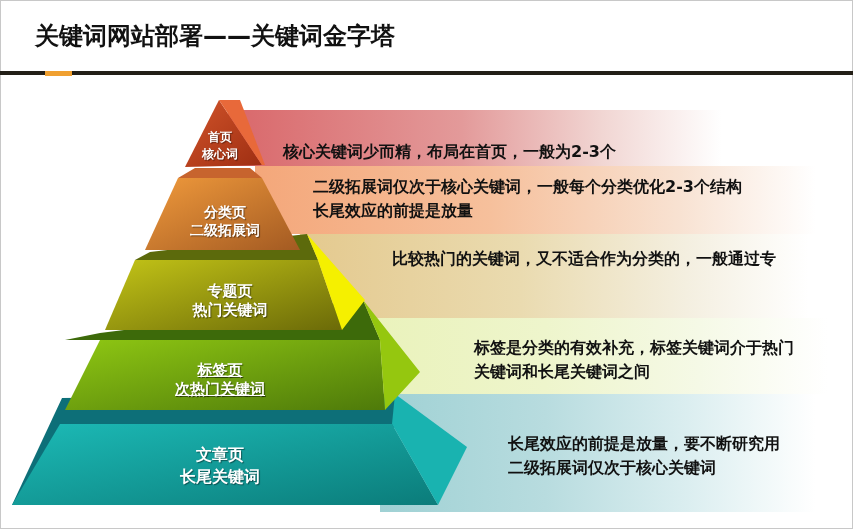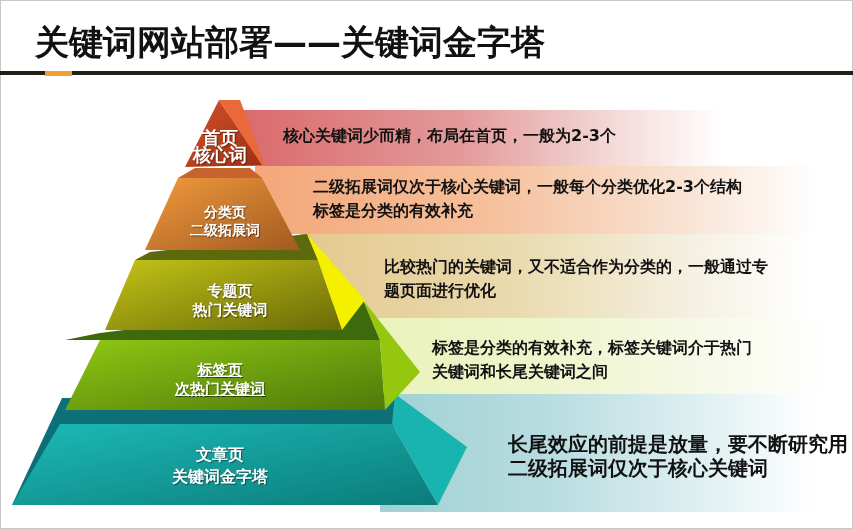--- a/index.html
+++ b/index.html
@@ -4,21 +4,21 @@
 <style>
   html, body { margin:0; padding:0; }
   body {
     width:853px; height:529px; position:relative; overflow:hidden;
     background:#ffffff;
     font-family: "DejaVu Sans", "Liberation Sans", sans-serif;
   }
   .frame { position:absolute; left:0; top:0; width:851px; height:527px; border:1px solid #c8c8c8; }
   .title {
     position:absolute; left:35px; top:20px;
-    font-size:34px; font-weight:bold; color:#111; letter-spacing:0px;
+    font-size:24px; font-weight:bold; color:#111; letter-spacing:0px;
     white-space:nowrap;
   }
   .rule { position:absolute; left:0; top:71px; width:853px; height:4px; background:#231f17; }
   .rule-accent { position:absolute; left:45px; top:71px; width:27px; height:5px; background:#f0a030; }
 
   .band { position:absolute; }
   .band1 { left:228px; top:110px; width:520px; height:56px;
     background:linear-gradient(90deg, #d9676a 0%, #e39a9a 45%, #f1d6d3 72%, rgba(255,255,255,0) 95%); }
   .band2 { left:255px; top:166px; width:590px; height:68px;
     background:linear-gradient(90deg, #f4a77a 0%, #f6c09c 40%, #f8e2d2 72%, rgba(255,255,255,0) 95%); }
@@ -26,34 +26,34 @@
     background:linear-gradient(90deg, #e4c98e 0%, #eadbb0 40%, #f4efe0 70%, rgba(255,255,255,0) 92%); }
   .band4 { left:340px; top:318px; width:513px; height:76px;
     background:linear-gradient(90deg, #e9f2b8 0%, #eef5cc 40%, #f5f9e6 70%, rgba(255,255,255,0) 95%); }
   .band5 { left:380px; top:394px; width:473px; height:118px;
     background:linear-gradient(90deg, #9fd1d4 0%, #b8dcdf 35%, #dbeef0 65%, rgba(255,255,255,0) 92%); }
 
   .desc {
     position:absolute; font-size:16px; font-weight:bold; color:#111; line-height:24px;
     white-space:nowrap;
   }
-  .d1 { left:283px; top:124px; }
+  .d1 { left:283px; top:140px; }
   .d2 { left:313px; top:175px; }
-  .d3 { left:384px; top:247px;margin-top:8px; }
-  .d4 { left:432px; top:336px; }
-  .d5 { left:508px; top:432px; font-size:20px; }
+  .d3 { left:392px; top:247px; }
+  .d4 { left:474px; top:336px; }
+  .d5 { left:508px; top:432px; font-size:16px; }
 
   svg.pyr { position:absolute; left:0; top:0; }
 
   .lbl {
     position:absolute; text-align:center; color:#ffffff; font-weight:bold;
     font-size:15px; line-height:19px; text-shadow:1px 1px 1px rgba(0,0,0,0.45);
     white-space:nowrap;
   }
-  .l1 { left:180px; top:129px; width:80px; font-size:18px; line-height:17px; }
+  .l1 { left:180px; top:129px; width:80px; font-size:12px; line-height:17px; }
   .l2 { left:160px; top:203px; width:130px; font-size:14px; line-height:18px; }
   .l3 { left:160px; top:282px; width:140px; }
   .l4 { left:140px; top:361px; width:160px;text-decoration:underline; }
   .l5 { left:135px; top:444px; width:170px; font-size:16px; line-height:22px; }
 </style>
 </head>
 <body>
 
 <div class="frame"></div>
 
@@ -131,33 +131,32 @@
 <div class="lbl l3">
   <div>专题页</div>
   <div>热门关键词</div>
 </div>
 <div class="lbl l4">
   <div>标签页</div>
   <div>次热门关键词</div>
 </div>
 <div class="lbl l5">
   <div>文章页</div>
-  <div>关键词金字塔</div>
+  <div>长尾关键词</div>
 </div>
 
 <div class="desc d1">
   <div>核心关键词少而精，布局在首页，一般为2-3个</div>
 </div>
 <div class="desc d2">
   <div>二级拓展词仅次于核心关键词，一般每个分类优化2-3个结构</div>
-  <div>标签是分类的有效补充</div>
+  <div>长尾效应的前提是放量</div>
 </div>
 <div class="desc d3">
   <div>比较热门的关键词，又不适合作为分类的，一般通过专</div>
-  <div>题页面进行优化</div>
 </div>
 <div class="desc d4">
   <div>标签是分类的有效补充，标签关键词介于热门</div>
   <div>关键词和长尾关键词之间</div>
 </div>
 <div class="desc d5">
   <div>长尾效应的前提是放量，要不断研究用</div>
   <div>二级拓展词仅次于核心关键词</div>
 </div>
 

